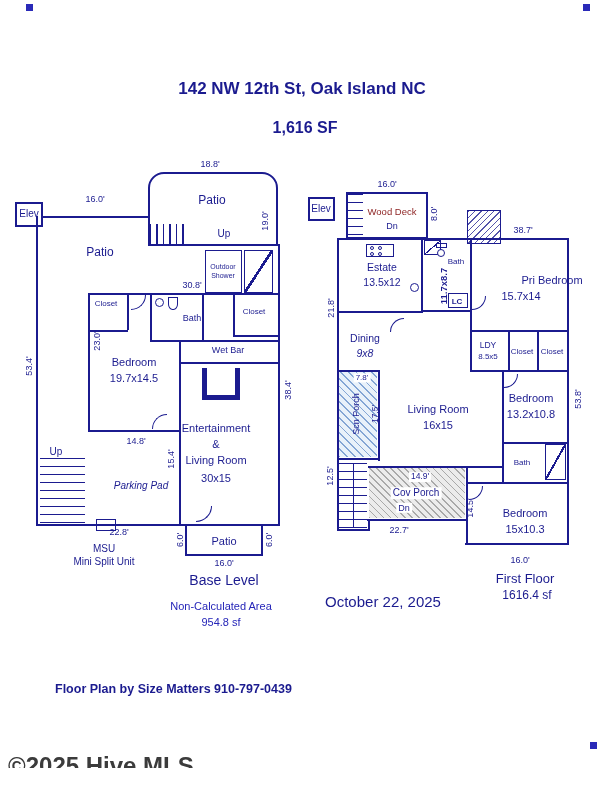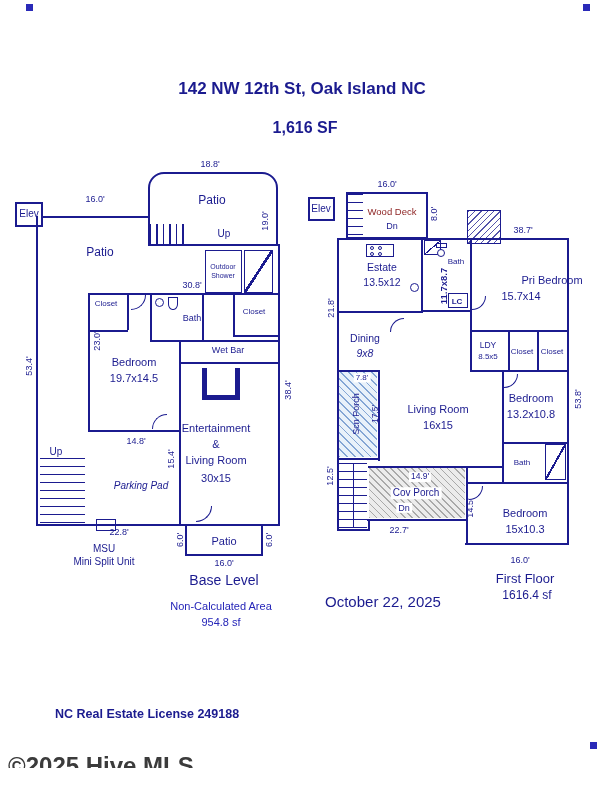--- a/index.html
+++ b/index.html
@@ -220,16 +220,16 @@
     <div class="lbl f9" style="left:399px;top:530px;">22.7'</div>
     <div class="vlbl f9" style="left:470px;top:508px;">14.5'</div>
     <div class="lbl f11" style="left:525px;top:513px;">Bedroom</div>
     <div class="lbl f11" style="left:525px;top:529px;">15x10.3</div>
     <div class="lbl f9" style="left:520px;top:560px;">16.0'</div>
     <div class="lbl f13" style="left:525px;top:579px;">First Floor</div>
     <div class="lbl f12" style="left:527px;top:596px;">1616.4 sf</div>
   </div>
 
   <div class="lbl f15" style="left:383px;top:602px;">October 22, 2025</div>
-  <div class="ltext f125 b" style="left:55px;top:707px;">NC Real Estate License 249188</div>
+  <div class="ltext f125 b" style="left:55px;top:682px;">Floor Plan by Size Matters 910-797-0439</div>
   <div class="ltext f20 b gray" style="left:8px;top:752px;">©2025 Hive MLS</div>
 
 </div>
 
 </body></html>

